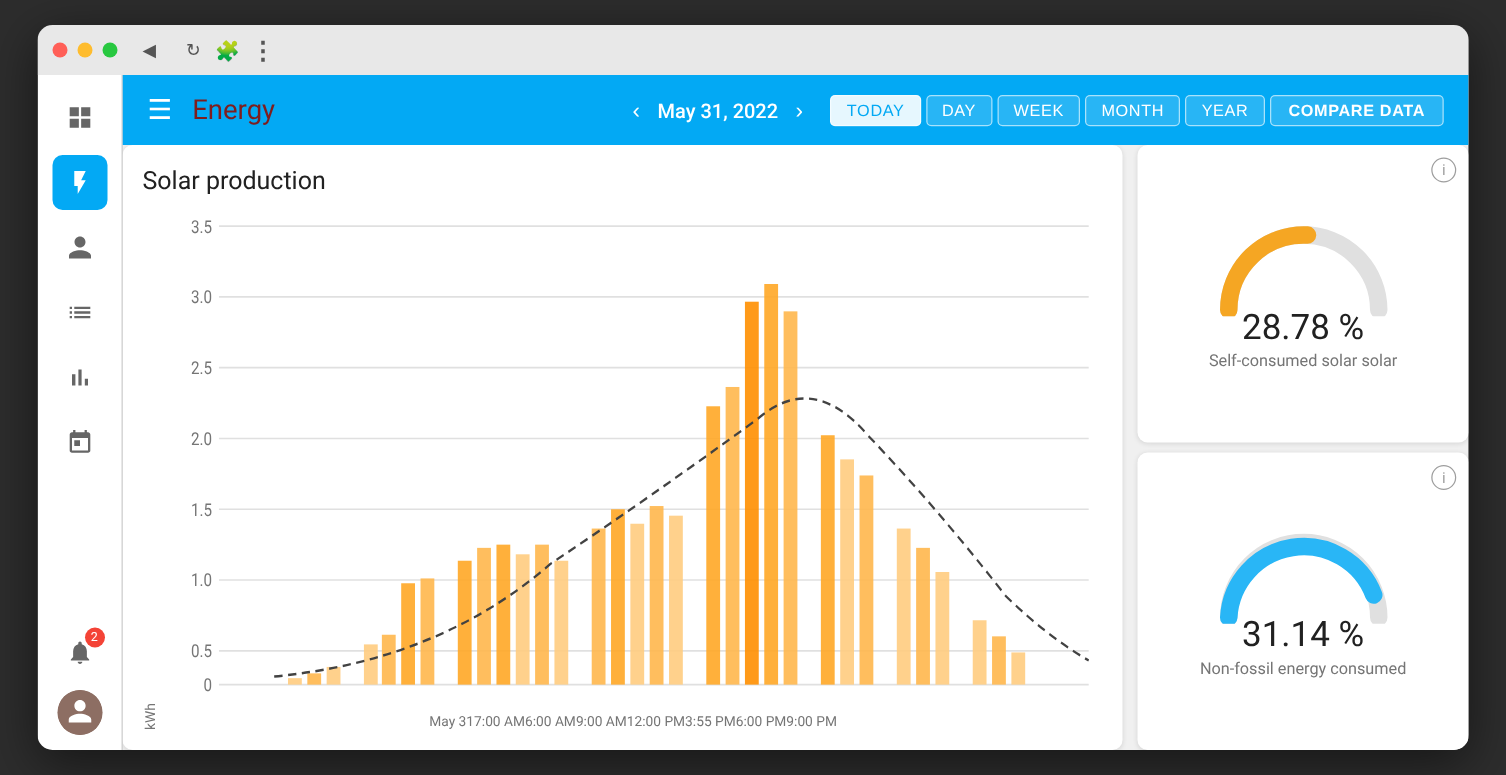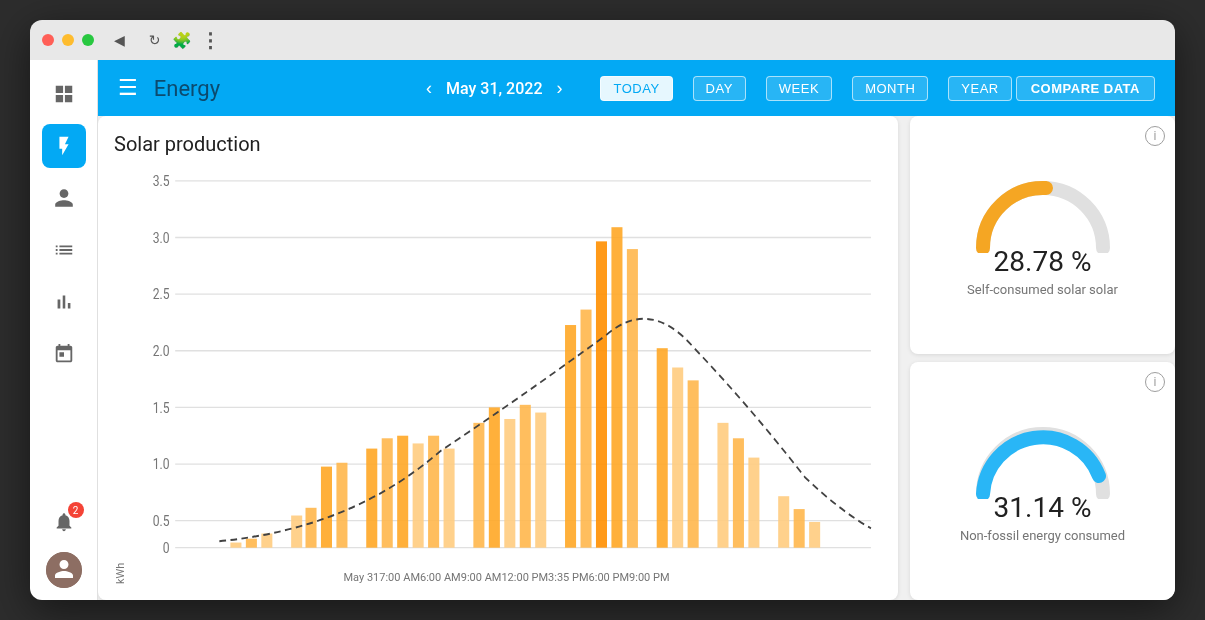--- a/index.html
+++ b/index.html
@@ -152,21 +152,21 @@
 
     .menu-btn {
       color: #fff;
       font-size: 22px;
       cursor: pointer;
       background: none;
       border: none;
     }
 
     .page-title {
-      color: #0c4a6e;
+      color: #7f1d1d;
       font-size: 22px;
       font-weight: 400;
       margin-right: auto;
     }
 
     .date-nav {
       display: flex;
       align-items: center;
       gap: 8px;
       color: #fff;
@@ -196,21 +196,20 @@
     .period-btn {
       background: rgba(255,255,255,0.15);
       border: 1px solid rgba(255,255,255,0.6);
       color: #fff;
       padding: 4px 12px;
       border-radius: 4px;
       cursor: pointer;
       font-size: 13px;
       font-weight: 500;
       letter-spacing: 0.5px;
-      margin-left: 16px;
     }
 
     .period-btn.active {
       background: rgba(255,255,255,0.9);
       color: #03a9f4;
     }
 
     .compare-btn {
       background: rgba(255,255,255,0.15);
       border: 1px solid rgba(255,255,255,0.6);
@@ -507,21 +506,21 @@
 
                   <path d="M 80 290 Q 200 280 280 220 Q 350 180 430 130 Q 470 100 510 140 Q 560 185 610 240 Q 640 265 670 280" stroke="#424242" stroke-width="1.5" fill="none" stroke-dasharray="6,4"></path>
                 </svg>
               </div>
               <div class="x-axis-labels">
                 <span>May 31</span>
                 <span>7:00 AM</span>
                 <span>6:00 AM</span>
                 <span>9:00 AM</span>
                 <span>12:00 PM</span>
-                <span>3:35 PM</span>
+                <span>3:55 PM</span>
                 <span>6:00 PM</span>
                 <span>9:00 PM</span>
               </div>
             </div>
           </div>
         </div>
 
         <div class="right-panel">
 
           <div class="gauge-card">

